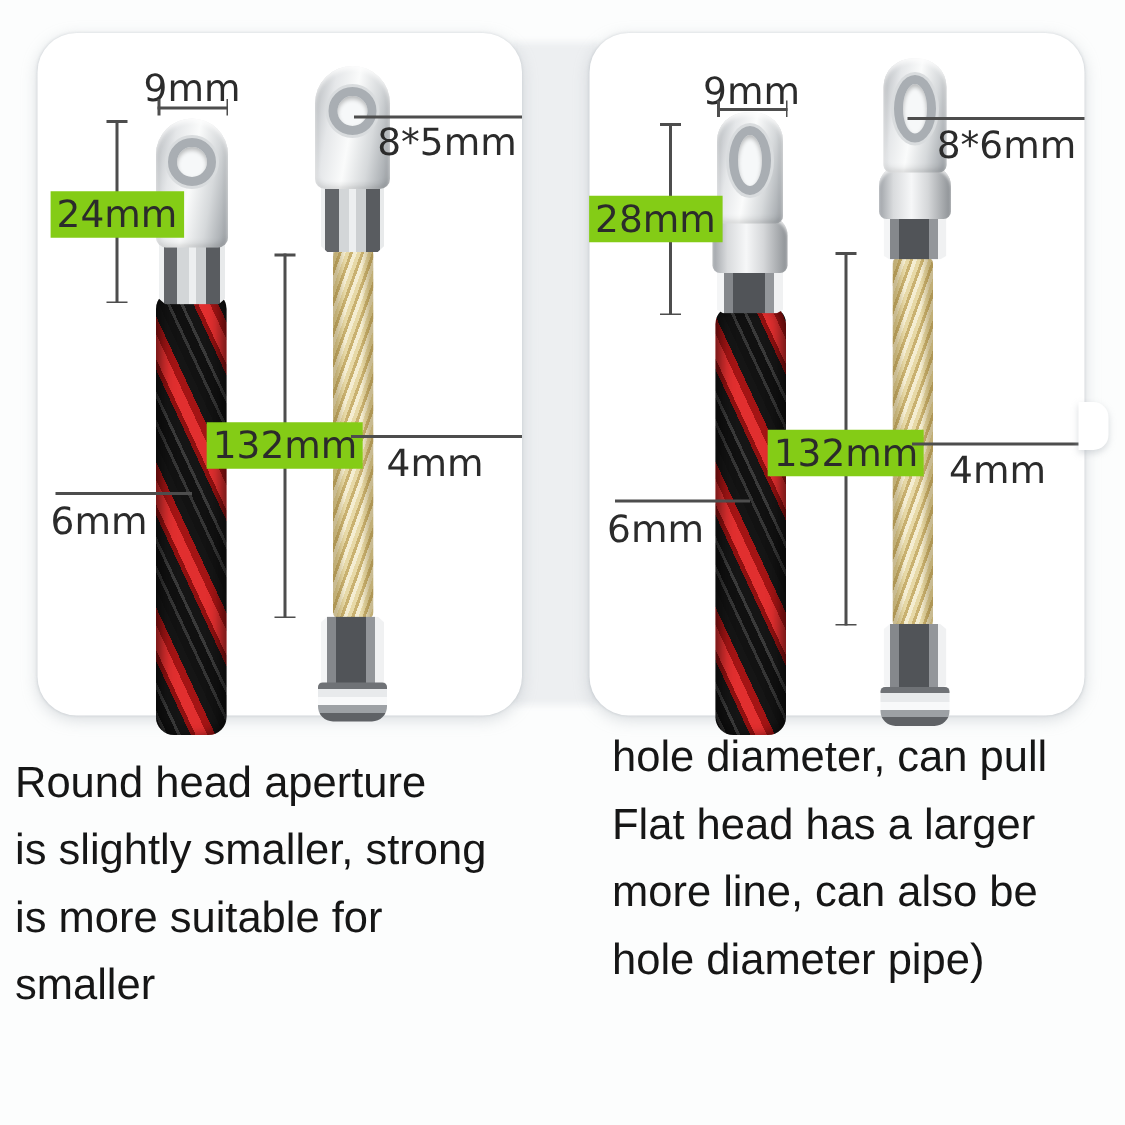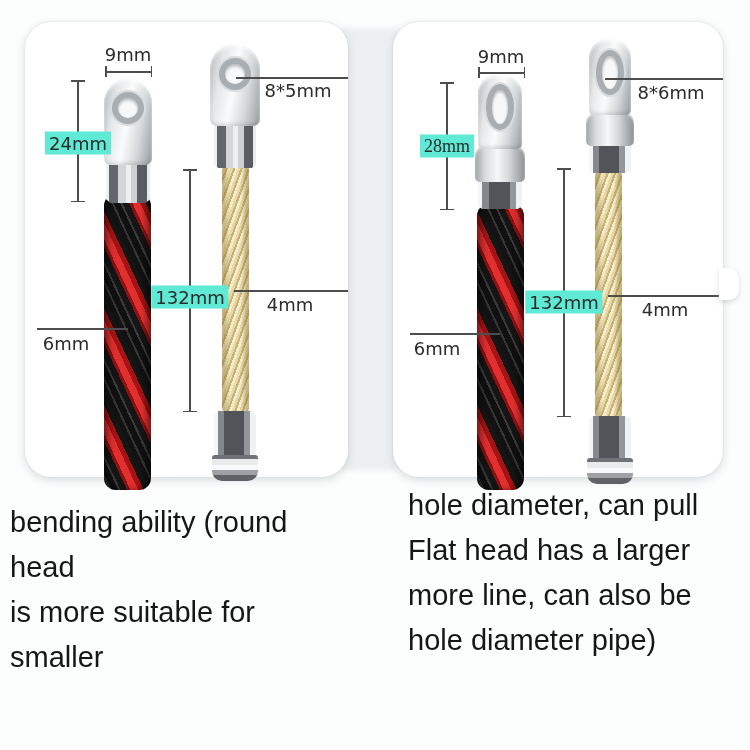--- a/index.html
+++ b/index.html
@@ -52,23 +52,23 @@
     background:
       linear-gradient(90deg,rgba(135,110,45,.40) 0 9%,rgba(255,255,255,0) 30% 70%,rgba(135,110,45,.40) 91% 100%),
       repeating-linear-gradient(110deg,#f4edd2 0 2.5px,#e7d9a7 2.5px 5px,#c9b170 5px 7px);}
 
   
   .hline{position:absolute;height:1.5px;background:#4d4d4d;}
   .vline{position:absolute;width:1.5px;background:#4d4d4d;}
   .cap{position:absolute;width:14px;height:1.5px;left:-6px;background:#4d4d4d;}
   .cap--top{top:0;} .cap--bot{bottom:0;}
   .tick{position:absolute;width:1.5px;height:11px;top:-5px;background:#4d4d4d;}
-  .mlabel{position:absolute;font-family:"DejaVu Sans",sans-serif;font-size:18px;font-weight:500;
+  .mlabel{position:absolute;font-family:"DejaVu Sans",sans-serif;font-size:25px;font-weight:500;
     color:#2b2b2b;white-space:nowrap;transform:translateX(-50%);}
-  .mlabel--online{background:#5eead4;padding:1px 4px;transform:translate(-50%,-50%);}
+  .mlabel--online{background:#84cc16;padding:1px 4px;transform:translate(-50%,-50%);}
 
   
   .desc{position:absolute;font-size:29px;line-height:45px;color:#161616;letter-spacing:0;}
   .desc-line{display:block;}
 </style>
 </head>
 <body>
 
 <div class="stage">
 
@@ -162,21 +162,21 @@
         <span class="tick" style="left:0;"></span>
           <span class="tick" style="right:0;"></span>
       </div>
     </div>
 
     <div>
       <div class="vline" style="left:53px;top:60px;height:128px;">
         <span class="cap cap--top"></span>
           <span class="cap cap--bot"></span>
       </div>
-      <span class="mlabel mlabel--online" style="left:54px;top:124px;font-family:Liberation Serif, serif;">28mm</span>
+      <span class="mlabel mlabel--online" style="left:44px;top:124px;">28mm</span>
     </div>
 
     <div>
       <div class="hline" style="left:212px;top:56px;width:118px;"></div>
       <span class="mlabel" style="left:278px;top:60px;">8*6mm</span>
     </div>
 
     <div>
       <div class="vline" style="left:170px;top:146px;height:249px;">
         <span class="cap cap--top"></span>
@@ -192,21 +192,22 @@
 
     <div>
       <div class="hline" style="left:215px;top:273px;width:115px;"></div>
       <span class="mlabel" style="left:272px;top:277px;">4mm</span>
     </div>
   </section>
 
   <div class="edgetab"></div>
 
   <div class="desc" style="left:10px;top:500px;width:345px;">
-    <span class="desc-line">bending ability (round head</span>
+    <span class="desc-line">Round head aperture</span>
+    <span class="desc-line">is slightly smaller, strong</span>
     <span class="desc-line">is more suitable for smaller</span>
 
   </div>
 
   <div class="desc" style="left:408px;top:483px;width:342px;">
     <span class="desc-line">hole diameter, can pull</span>
     <span class="desc-line">Flat head has a larger</span>
     <span class="desc-line">more line, can also be</span>
     <span class="desc-line">hole diameter pipe)</span>
   </div>

